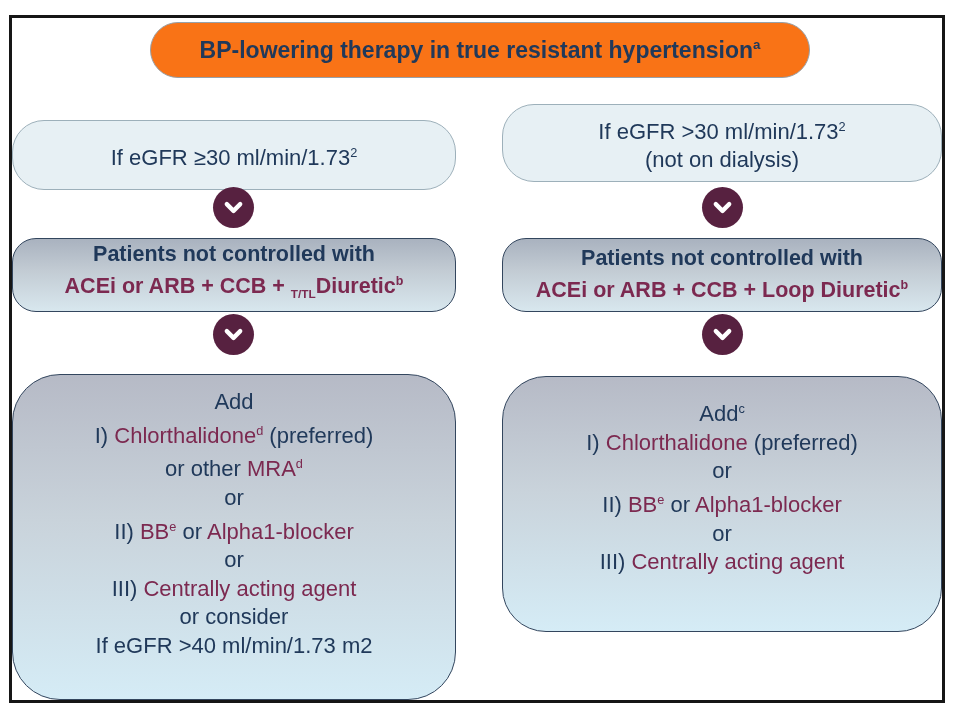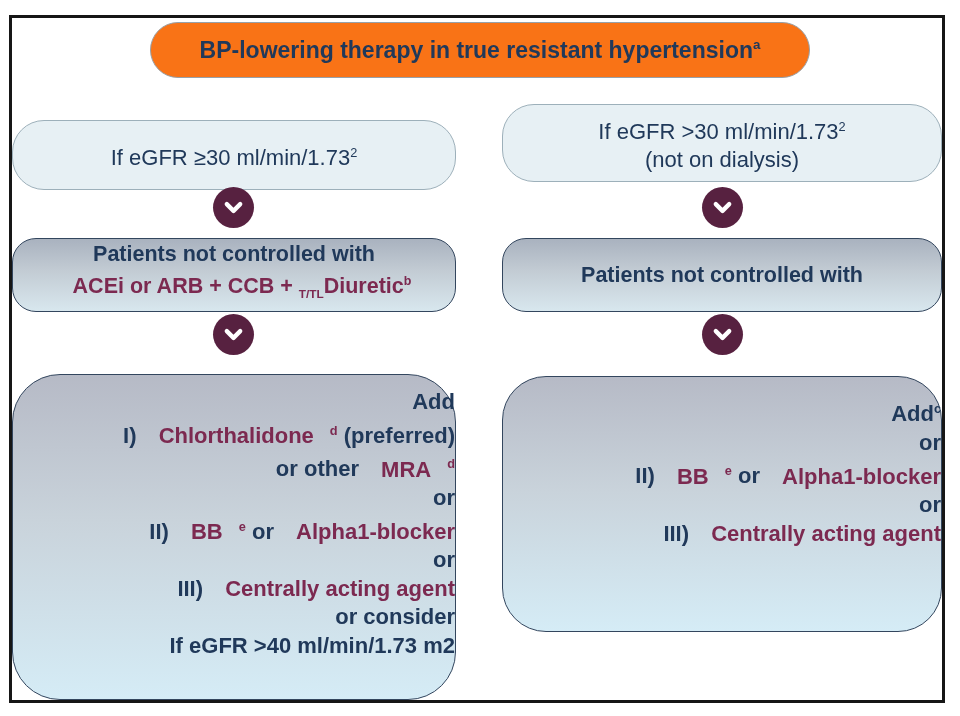--- a/index.html
+++ b/index.html
@@ -10,25 +10,25 @@
   .pill-title { position:absolute; left:150px; top:22px; width:660px; height:56px; background:#f97316;
     border:1.6px solid #97a1a9; border-radius:28px; display:flex; align-items:center; justify-content:center;
     font-size:23px; font-weight:bold; color:#20395a; z-index:2; }
   .box { position:absolute; display:flex; flex-direction:column; align-items:center; justify-content:center;
     text-align:center; z-index:1; }
   .cond { background:#e7f0f4; border:1.6px solid #9db0ba; border-radius:32px; font-size:22px; color:#20395a;
     font-weight:400; line-height:27px; }
   .mid { background:linear-gradient(180deg,#a9b2bf 0%,#c3ccd4 45%,#d8e7ee 100%); border:1.8px solid #33465e;
     border-radius:24px; font-weight:bold; font-size:21.5px; line-height:27px; }
   .big { background:linear-gradient(180deg,#b6bac6 0%,#c9d3db 45%,#d5ecf6 100%); border:1.8px solid #33465e;
-    justify-content:flex-start; font-weight:bold; font-size:22px; line-height:28.5px;text-align:right; }
+    justify-content:flex-start; font-weight:normal; font-size:22px; line-height:28.5px; }
   .big.left-big { border-radius:48px; padding-top:13px; }
   .big.right-big { border-radius:44px; padding-top:18px; }
   .n { color:#20395a; }
-  .m { color:#7c2950;margin-left:16px; }
+  .m { color:#7c2950; }
   sup { font-size:0.58em; vertical-align:super; }
   sub { font-size:0.55em; vertical-align:sub; }
   .chev { position:absolute; width:41px; height:41px; border-radius:50%; background:#572140;
     display:flex; align-items:center; justify-content:center; z-index:1; }
   .chev svg { width:23px; height:23px; display:block; }
   .line { width:100%; }
 </style>
 </head>
 <body>
 
@@ -78,28 +78,30 @@
   </div>
 
   <div class="chev" style="left:702px; top:187px;">
     <svg viewBox="0 0 24 24">
         <polyline points="5,8.5 12,15.5 19,8.5" fill="none" stroke="#ffffff" stroke-width="4.5" stroke-linecap="round" stroke-linejoin="round"></polyline>
       </svg>
   </div>
 
   <div class="box mid" style="left:502px; top:238px; width:440px; height:74px;">
     <div class="line n">Patients not controlled with</div>
+    <div class="line m"><span>ACEi or ARB + CCB + Loop Diuretic</span><sup>b</sup></div>
   </div>
 
   <div class="chev" style="left:702px; top:314px;">
     <svg viewBox="0 0 24 24">
         <polyline points="5,8.5 12,15.5 19,8.5" fill="none" stroke="#ffffff" stroke-width="4.5" stroke-linecap="round" stroke-linejoin="round"></polyline>
       </svg>
   </div>
 
   <div class="box big right-big" style="left:502px; top:376px; width:440px; height:256px;">
     <div class="line n"><span>Add</span><sup>c</sup></div>
+    <div class="line"><span class="n">I) </span><span class="m">Chlorthalidone</span><span class="n"> (preferred)</span></div>
     <div class="line n">or</div>
     <div class="line"><span class="n">II) </span><span class="m">BB</span><sup class="m">e</sup><span class="n"> or </span><span class="m">Alpha1-blocker</span></div>
     <div class="line n">or</div>
     <div class="line"><span class="n">III) </span><span class="m">Centrally acting agent</span></div>
   </div>
 </div>
 
 </body></html>

